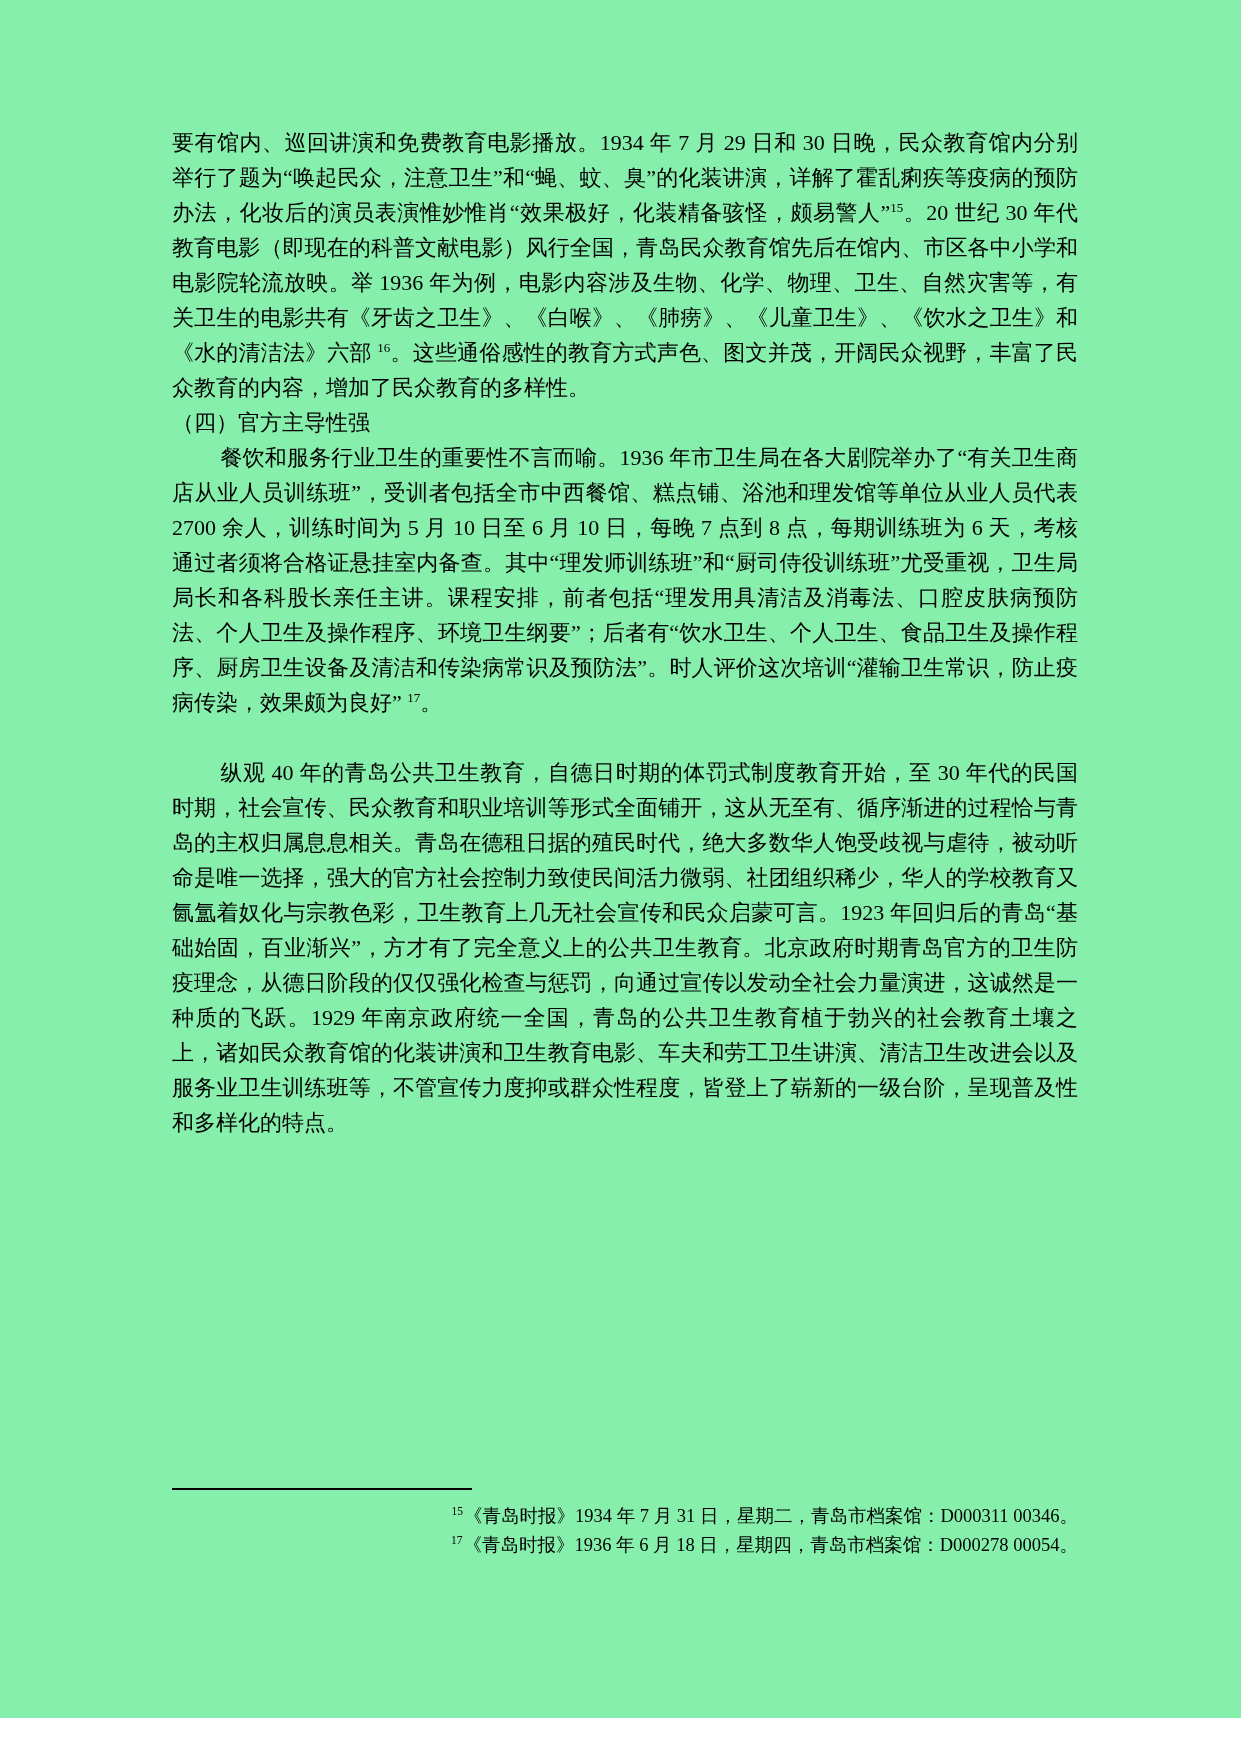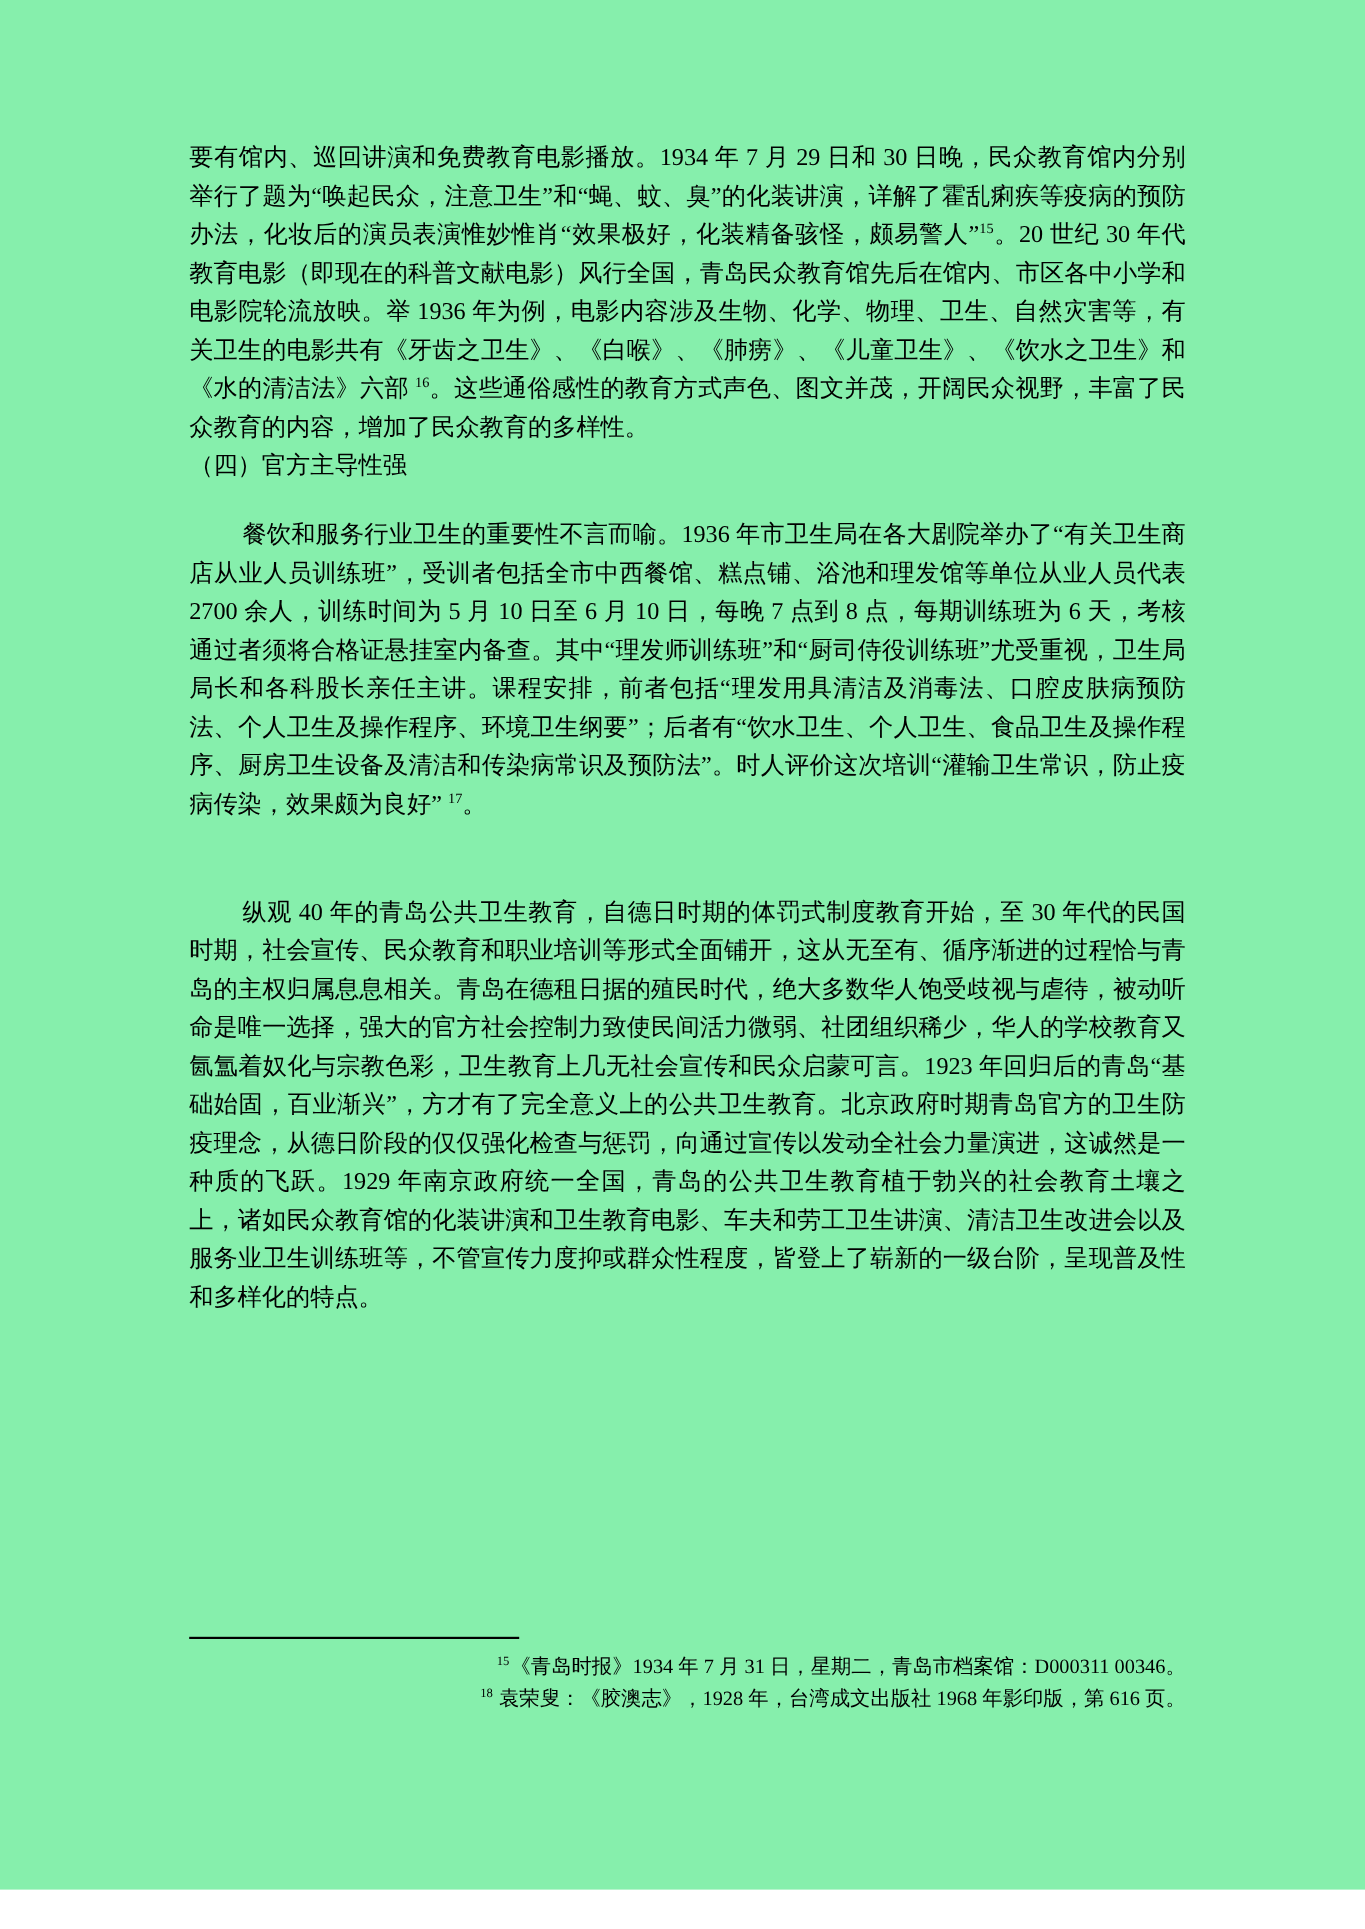--- a/index.html
+++ b/index.html
@@ -25,21 +25,20 @@
     line-height: 35px;
     text-align: justify;
     text-justify: inter-ideograph;
   }
   .doc-body p {
     margin: 0;
     padding: 0;
   }
   .doc-body p.indent {
     text-indent: 2.2em;
-    margin-top: 28px;
   }
   .doc-body p.blank {
     height: 35px;
   }
   sup {
     font-size: 13px;
     line-height: 0;
     vertical-align: super;
   }
   .footnote-area {
@@ -72,16 +71,16 @@
       <p class="">要有馆内、巡回讲演和免费教育电影播放。1934 年 7 月 29 日和 30 日晚，民众教育馆内分别举行了题为“唤起民众，注意卫生”和“蝇、蚊、臭”的化装讲演，详解了霍乱痢疾等疫病的预防办法，化妆后的演员表演惟妙惟肖“效果极好，化装精备骇怪，颇易警人”<sup>15</sup>。20 世纪 30 年代教育电影（即现在的科普文献电影）风行全国，青岛民众教育馆先后在馆内、市区各中小学和电影院轮流放映。举 1936 年为例，电影内容涉及生物、化学、物理、卫生、自然灾害等，有关卫生的电影共有《牙齿之卫生》、《白喉》、《肺痨》、《儿童卫生》、《饮水之卫生》和《水的清洁法》六部 <sup>16</sup>。这些通俗感性的教育方式声色、图文并茂，开阔民众视野，丰富了民众教育的内容，增加了民众教育的多样性。</p>
       <p class="">（四）官方主导性强</p>
       <p class="indent ">餐饮和服务行业卫生的重要性不言而喻。1936 年市卫生局在各大剧院举办了“有关卫生商店从业人员训练班”，受训者包括全市中西餐馆、糕点铺、浴池和理发馆等单位从业人员代表 2700 余人，训练时间为 5 月 10 日至 6 月 10 日，每晚 7 点到 8 点，每期训练班为 6 天，考核通过者须将合格证悬挂室内备查。其中“理发师训练班”和“厨司侍役训练班”尤受重视，卫生局局长和各科股长亲任主讲。课程安排，前者包括“理发用具清洁及消毒法、口腔皮肤病预防法、个人卫生及操作程序、环境卫生纲要”；后者有“饮水卫生、个人卫生、食品卫生及操作程序、厨房卫生设备及清洁和传染病常识及预防法”。时人评价这次培训“灌输卫生常识，防止疫病传染，效果颇为良好” <sup>17</sup>。</p>
       <p class="blank "></p>
       <p class="indent ">纵观 40 年的青岛公共卫生教育，自德日时期的体罚式制度教育开始，至 30 年代的民国时期，社会宣传、民众教育和职业培训等形式全面铺开，这从无至有、循序渐进的过程恰与青岛的主权归属息息相关。青岛在德租日据的殖民时代，绝大多数华人饱受歧视与虐待，被动听命是唯一选择，强大的官方社会控制力致使民间活力微弱、社团组织稀少，华人的学校教育又氤氲着奴化与宗教色彩，卫生教育上几无社会宣传和民众启蒙可言。1923 年回归后的青岛“基础始固，百业渐兴”，方才有了完全意义上的公共卫生教育。北京政府时期青岛官方的卫生防疫理念，从德日阶段的仅仅强化检查与惩罚，向通过宣传以发动全社会力量演进，这诚然是一种质的飞跃。1929 年南京政府统一全国，青岛的公共卫生教育植于勃兴的社会教育土壤之上，诸如民众教育馆的化装讲演和卫生教育电影、车夫和劳工卫生讲演、清洁卫生改进会以及服务业卫生训练班等，不管宣传力度抑或群众性程度，皆登上了崭新的一级台阶，呈现普及性和多样化的特点。</p>
     </div>
   <div class="footnote-area">
     <div class="footnote-separator"></div>
     <div>
         <div class="footnote"><sup>15</sup>《青岛时报》1934 年 7 月 31 日，星期二，青岛市档案馆：D000311 00346。</div>
-        <div class="footnote"><sup>18</sup> 袁荣叟：《胶澳志》，1928 年，台湾成文出版社 1968 年影印版，第 616 页。</div>
+        <div class="footnote"><sup>17</sup>《青岛时报》1936 年 6 月 18 日，星期四，青岛市档案馆：D000278 00054。</div>
       </div>
   </div>
 </div>
 
 </body></html>

